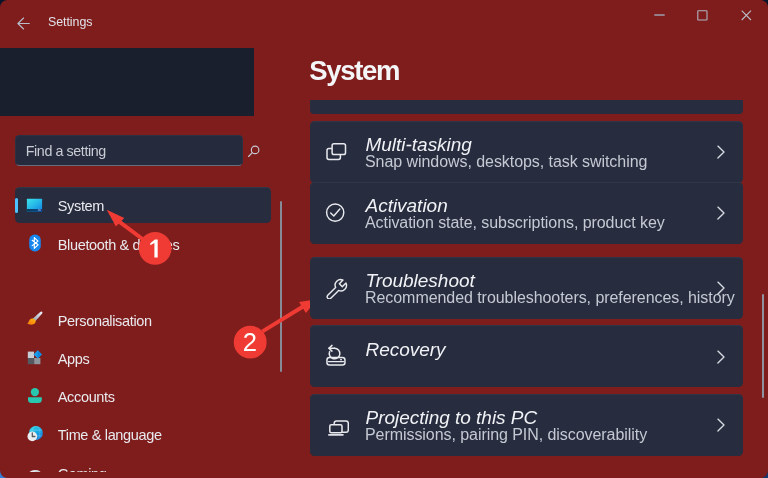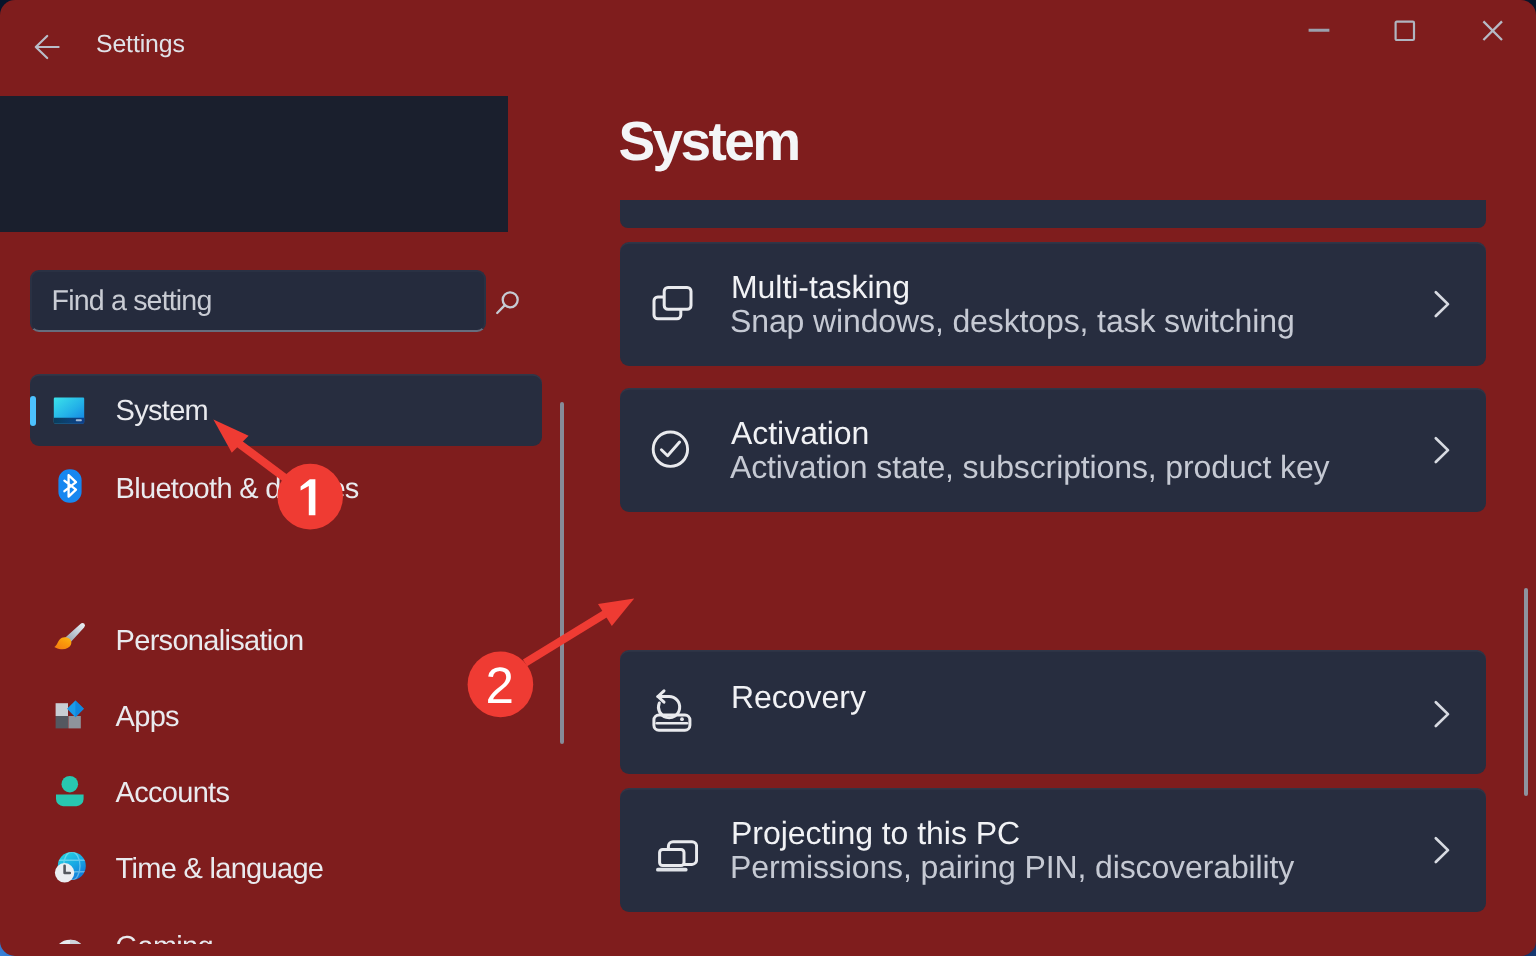--- a/index.html
+++ b/index.html
@@ -47,21 +47,21 @@
 
   
   #main{position:absolute;left:290px;top:0px;width:478px;height:478px;}
   #heading{position:absolute;left:19.2px;top:56.8px;font-size:27.5px;font-weight:bold;color:#f4f5f7;letter-spacing:-1.3px;line-height:28px;z-index:3;}
   #scroll{position:absolute;left:0px;top:100px;width:478px;height:378px;overflow:hidden;z-index:1;}
   #main-sb{position:absolute;left:471.5px;top:294.1px;width:2.8px;height:103.9px;
            background:#8e939f;border-radius:1.4px;z-index:4;}
   .card{position:absolute;left:20px;width:433px;height:62px;background:#272d3f;border-radius:4.5px;
          box-shadow:inset 0 0.9px 0 rgba(255,255,255,0.045);}
   .card-icon{position:absolute;left:11.2px;top:14.2px;width:28px;height:28px;}
-  .card-title{position:absolute;left:55.5px;top:17.4px;font-size:16px;letter-spacing:-0.02px;color:#f1f2f5;line-height:14px;}
+  .card-title{position:absolute;left:55.5px;top:17.4px;font-size:19px;letter-spacing:-0.02px;color:#f1f2f5;line-height:14px;font-style:italic;}
   .card-sub{position:absolute;left:55.0px;top:35.0px;font-size:16px;letter-spacing:-0.06px;color:#c5c9d3;line-height:12px;}
   .chev{position:absolute;left:402.8px;top:23.2px;width:16px;height:16px;}
 
   
   #anno{position:absolute;left:0;top:0;width:768px;height:478px;pointer-events:none;}
 </style>
 </head>
 <body>
 
 <div id="desktop"></div>
@@ -213,27 +213,37 @@
           <span class="card-icon"><svg viewBox="-2 -2 28 28">
     <rect x="4.0" y="11.5" width="13.4" height="10.9" rx="1.9" fill="#272d3f" stroke="#e9eaee" stroke-width="1.5"></rect>
     <rect x="9.1" y="6.7" width="13.4" height="10.9" rx="1.9" fill="#272d3f" stroke="#e9eaee" stroke-width="1.5"></rect>
             </svg></span>
           <div class="card-title">Multi-tasking</div>
           <div class="card-sub">Snap windows, desktops, task switching</div>
           <svg class="chev" viewBox="0 0 16 16">
             <path d="M4.9 2.1 L11.0 8.05 L4.9 14.0" fill="none" stroke="#d7dae1" stroke-width="1.35" stroke-linecap="round" stroke-linejoin="round"></path>
           </svg>
         </div>
-        <div class="card" style="top: 94px;">
+        <div class="card" style="top: 82px;">
           <span class="card-icon"><svg viewBox="-2 -2 28 28">
               <circle cx="12.2" cy="14.6" r="8.6" fill="none" stroke="#e9eaee" stroke-width="1.45"></circle>
     <path d="M7.7 14.9 L10.8 17.9 L16.8 11.0" fill="none" stroke="#e9eaee" stroke-width="1.45" stroke-linecap="round" stroke-linejoin="round"></path>
             </svg></span>
           <div class="card-title">Activation</div>
           <div class="card-sub">Activation state, subscriptions, product key</div>
+          <svg class="chev" viewBox="0 0 16 16">
+            <path d="M4.9 2.1 L11.0 8.05 L4.9 14.0" fill="none" stroke="#d7dae1" stroke-width="1.35" stroke-linecap="round" stroke-linejoin="round"></path>
+          </svg>
+        </div>
+        <div class="card" style="top: 157.1px;">
+          <span class="card-icon"><svg viewBox="-2 -2 28 28">
+    <path d="M20.0 7.1 A5.55 5.55 0 0 0 12.6 14.4 L4.75 22.25 a2.15 2.15 0 0 0 0 3.05 a2.15 2.15 0 0 0 3.05 0 L15.65 17.45 A5.55 5.55 0 0 0 22.95 10.05 L19.3 13.7 L16.35 10.75 Z" fill="none" stroke="#e9eaee" stroke-width="1.45" stroke-linejoin="round" stroke-linecap="round"></path>
+            </svg></span>
+          <div class="card-title">Troubleshoot</div>
+          <div class="card-sub">Recommended troubleshooters, preferences, history</div>
           <svg class="chev" viewBox="0 0 16 16">
             <path d="M4.9 2.1 L11.0 8.05 L4.9 14.0" fill="none" stroke="#d7dae1" stroke-width="1.35" stroke-linecap="round" stroke-linejoin="round"></path>
           </svg>
         </div>
         <div class="card" style="top: 225.4px;">
           <span class="card-icon"><svg viewBox="-2 -2 28 28">
     <rect x="3.95" y="15.5" width="18.0" height="7.6" rx="2.5" fill="#272d3f" stroke="#e9eaee" stroke-width="1.5"></rect>
     <path d="M5.4 19.6 H20.5" stroke="#e9eaee" stroke-width="1.3" stroke-linecap="round"></path>
     <circle cx="18.0" cy="17.6" r="0.95" fill="#e9eaee"></circle>
     <path d="M11.5 6.25 a5.3 5.3 0 1 1 -4.85 3.25" fill="none" stroke="#e9eaee" stroke-width="1.5" stroke-linecap="round"></path>

